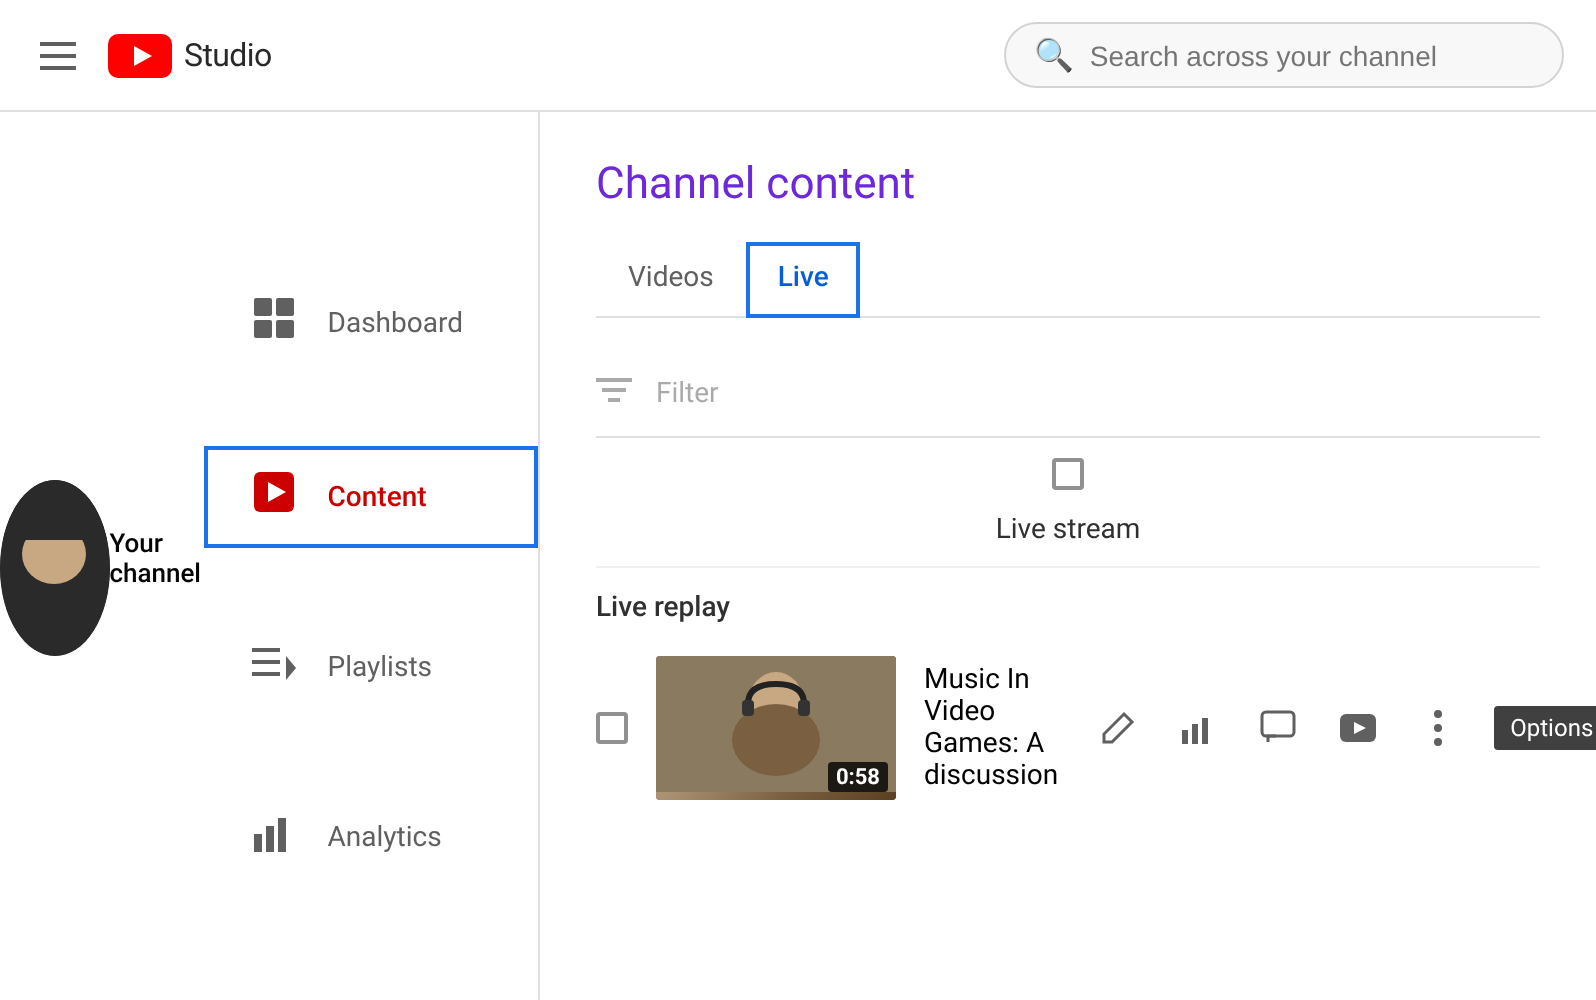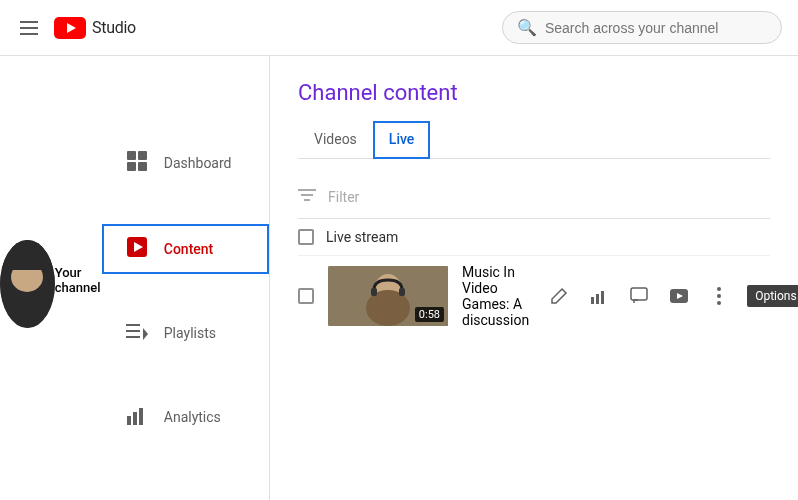--- a/index.html
+++ b/index.html
@@ -191,20 +191,21 @@
     .filter-label {
       font-size: 14px;
       color: #aaa;
     }
     .table-row {
       display: flex;
       align-items: center;
       padding: 10px 0;
       border-bottom: 1px solid #f0f0f0;
       gap: 12px;
+      flex-direction: column;
     }
     .checkbox {
       width: 16px;
       height: 16px;
       border: 2px solid #909090;
       border-radius: 2px;
       flex-shrink: 0;
       cursor: pointer;
       display: inline-block;
     }
@@ -220,25 +221,26 @@
     }
     .video-row {
       display: flex;
       align-items: center;
       gap: 14px;
       padding: 8px 0;
     }
     .thumbnail-container {
       position: relative;
       width: 120px;
-      height: 60px;
+      height: 72px;
       flex-shrink: 0;
       border-radius: 2px;
       overflow: hidden;
       background: #be185d;
+      font-weight: bold;
     }
     .thumbnail-bg {
       width: 100%;
       height: 100%;
       background: linear-gradient(135deg, #c8b89a 0%, #a89070 40%, #7a6040 70%, #5a4020 100%);
       position: relative;
     }
     .duration-badge {
       position: absolute;
       bottom: 4px;
@@ -414,20 +416,21 @@
         </svg>
       </span>
       <span class="filter-label">Filter</span>
     </div>
 
     <div class="table-row">
       <span class="checkbox"></span>
       <span class="row-label">Live stream</span>
     </div>
 
+    <div class="section-label">Live replay</div>
 
     <div class="video-row">
       <span class="checkbox"></span>
       <div class="thumbnail-container">
         <div class="thumbnail-bg">
           
           <svg width="120" height="68" viewBox="0 0 120 68" fill="none" xmlns="http://www.w3.org/2000/svg">
             <rect width="120" height="68" fill="#8a7a60"></rect>
             <ellipse cx="60" cy="24" rx="14" ry="16" fill="#c8a882"></ellipse>
             <ellipse cx="60" cy="42" rx="22" ry="18" fill="#7a6040"></ellipse>

